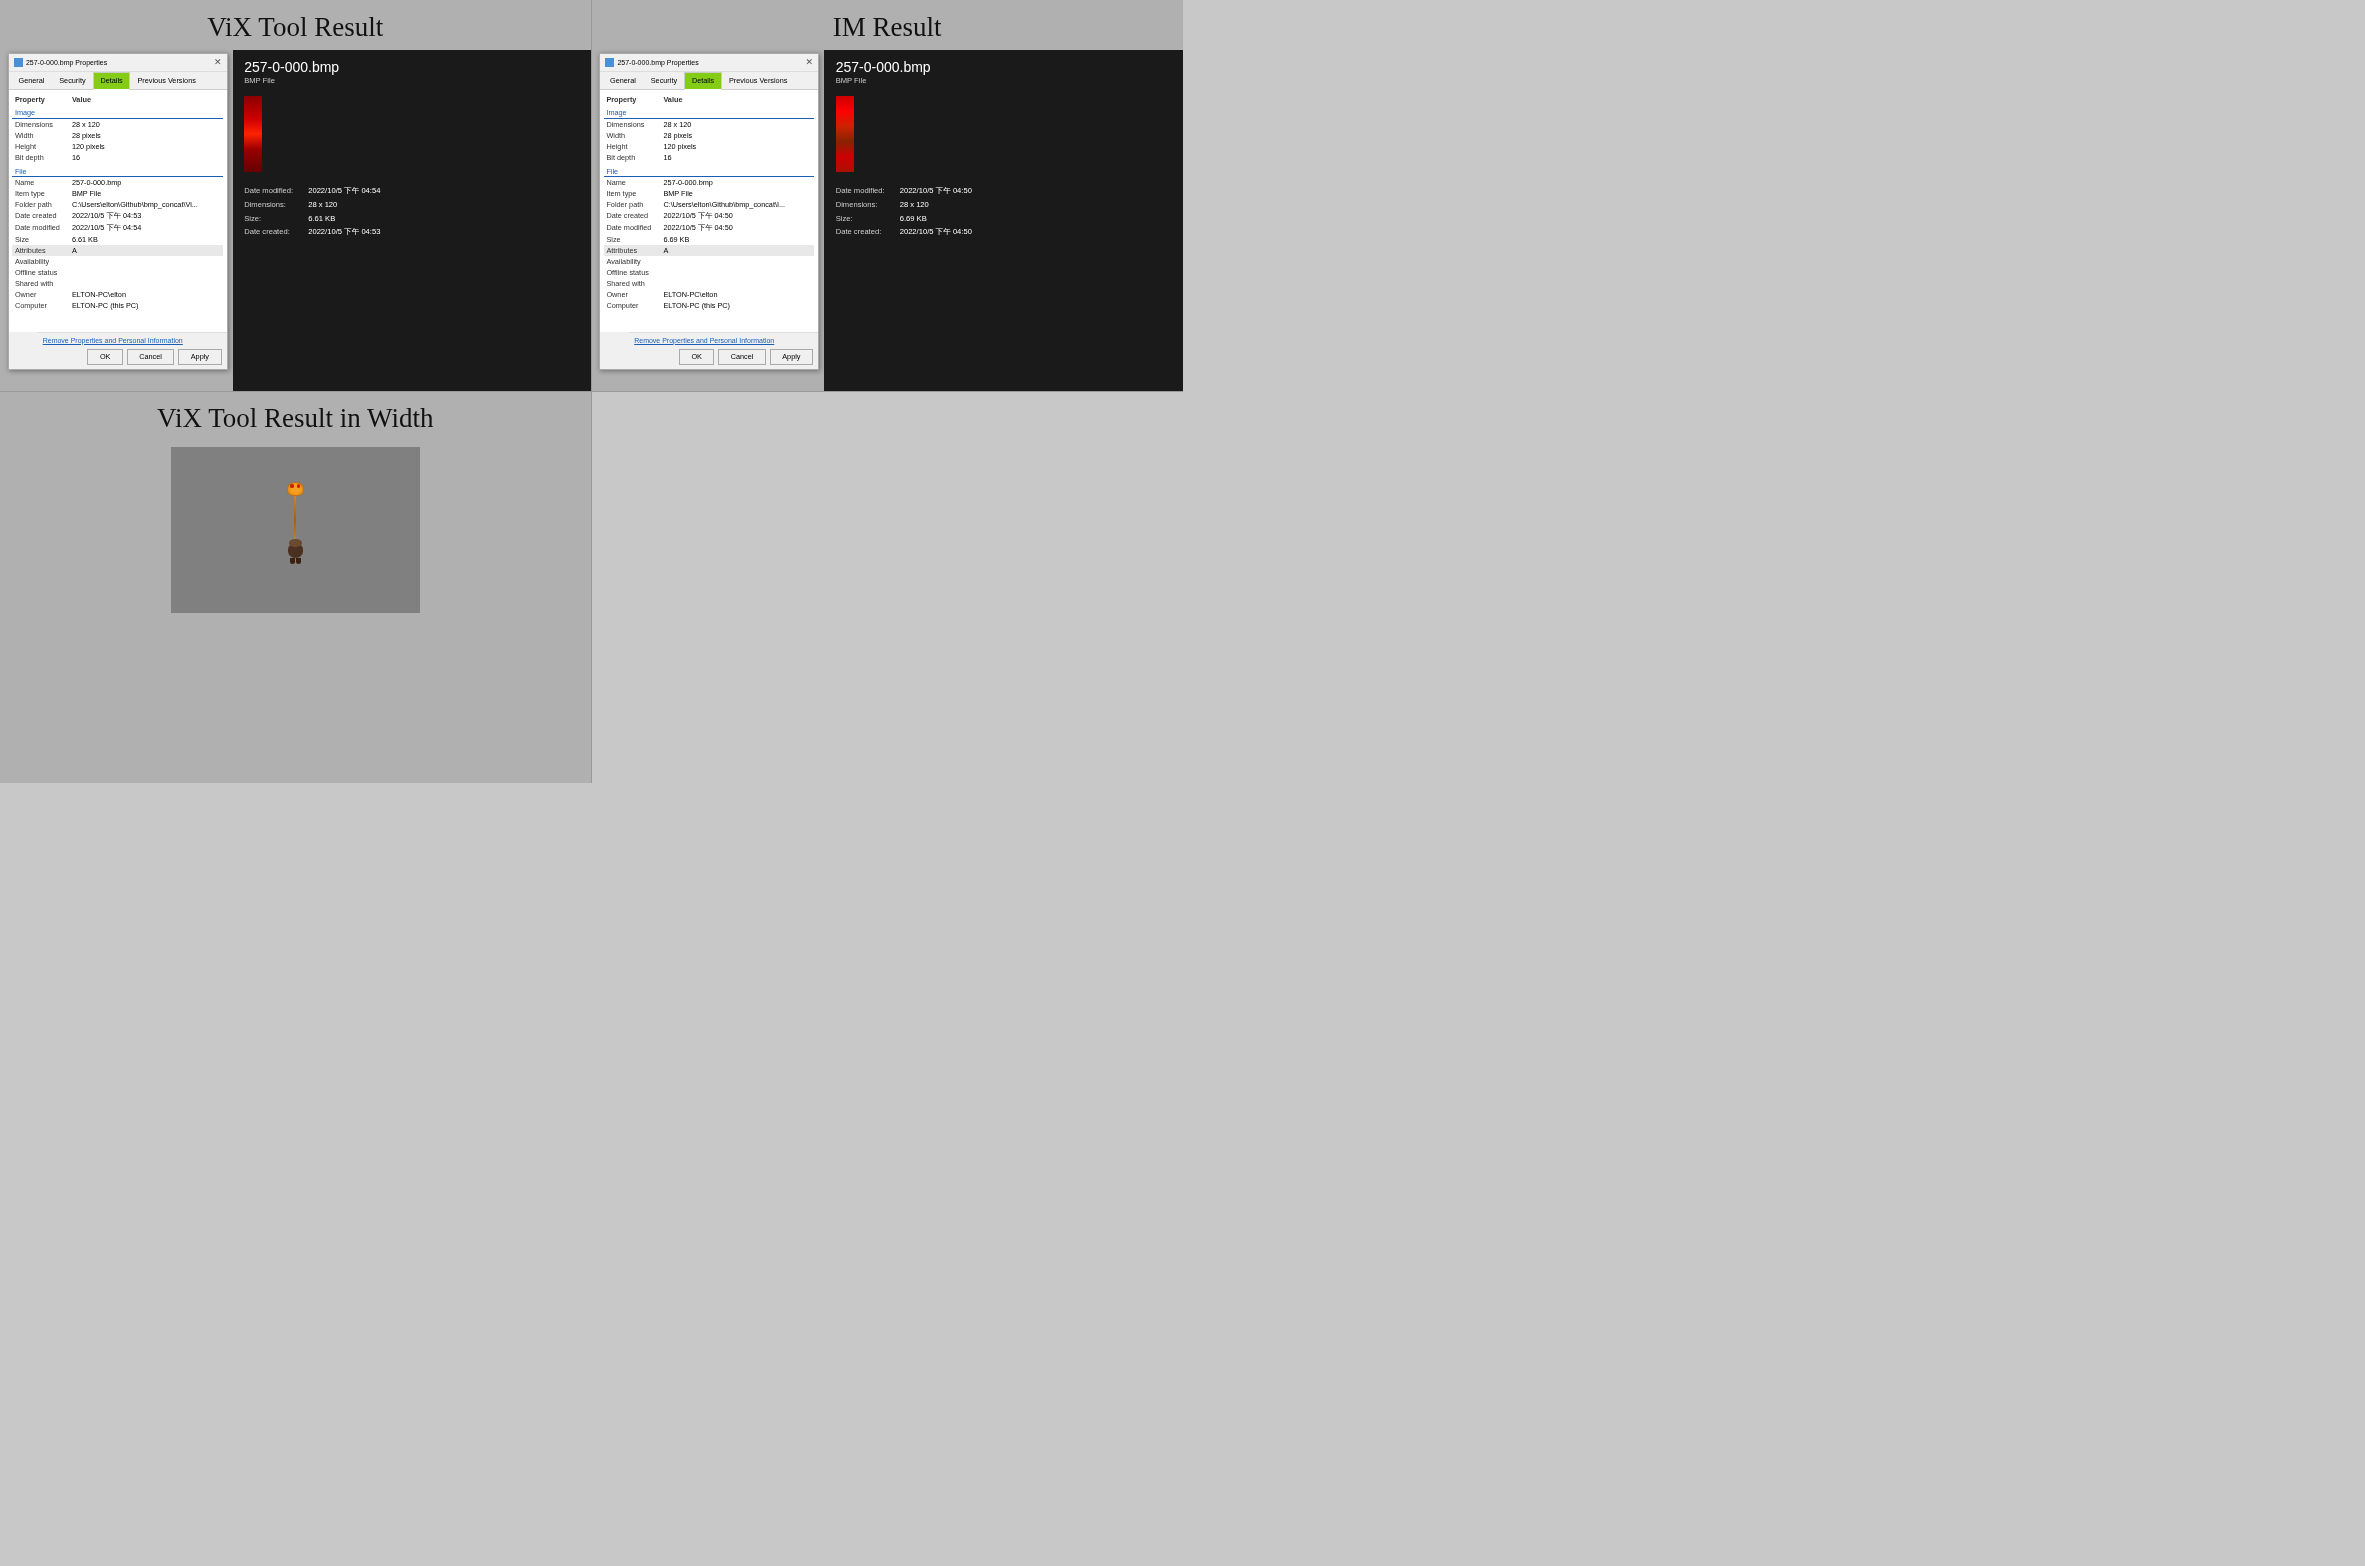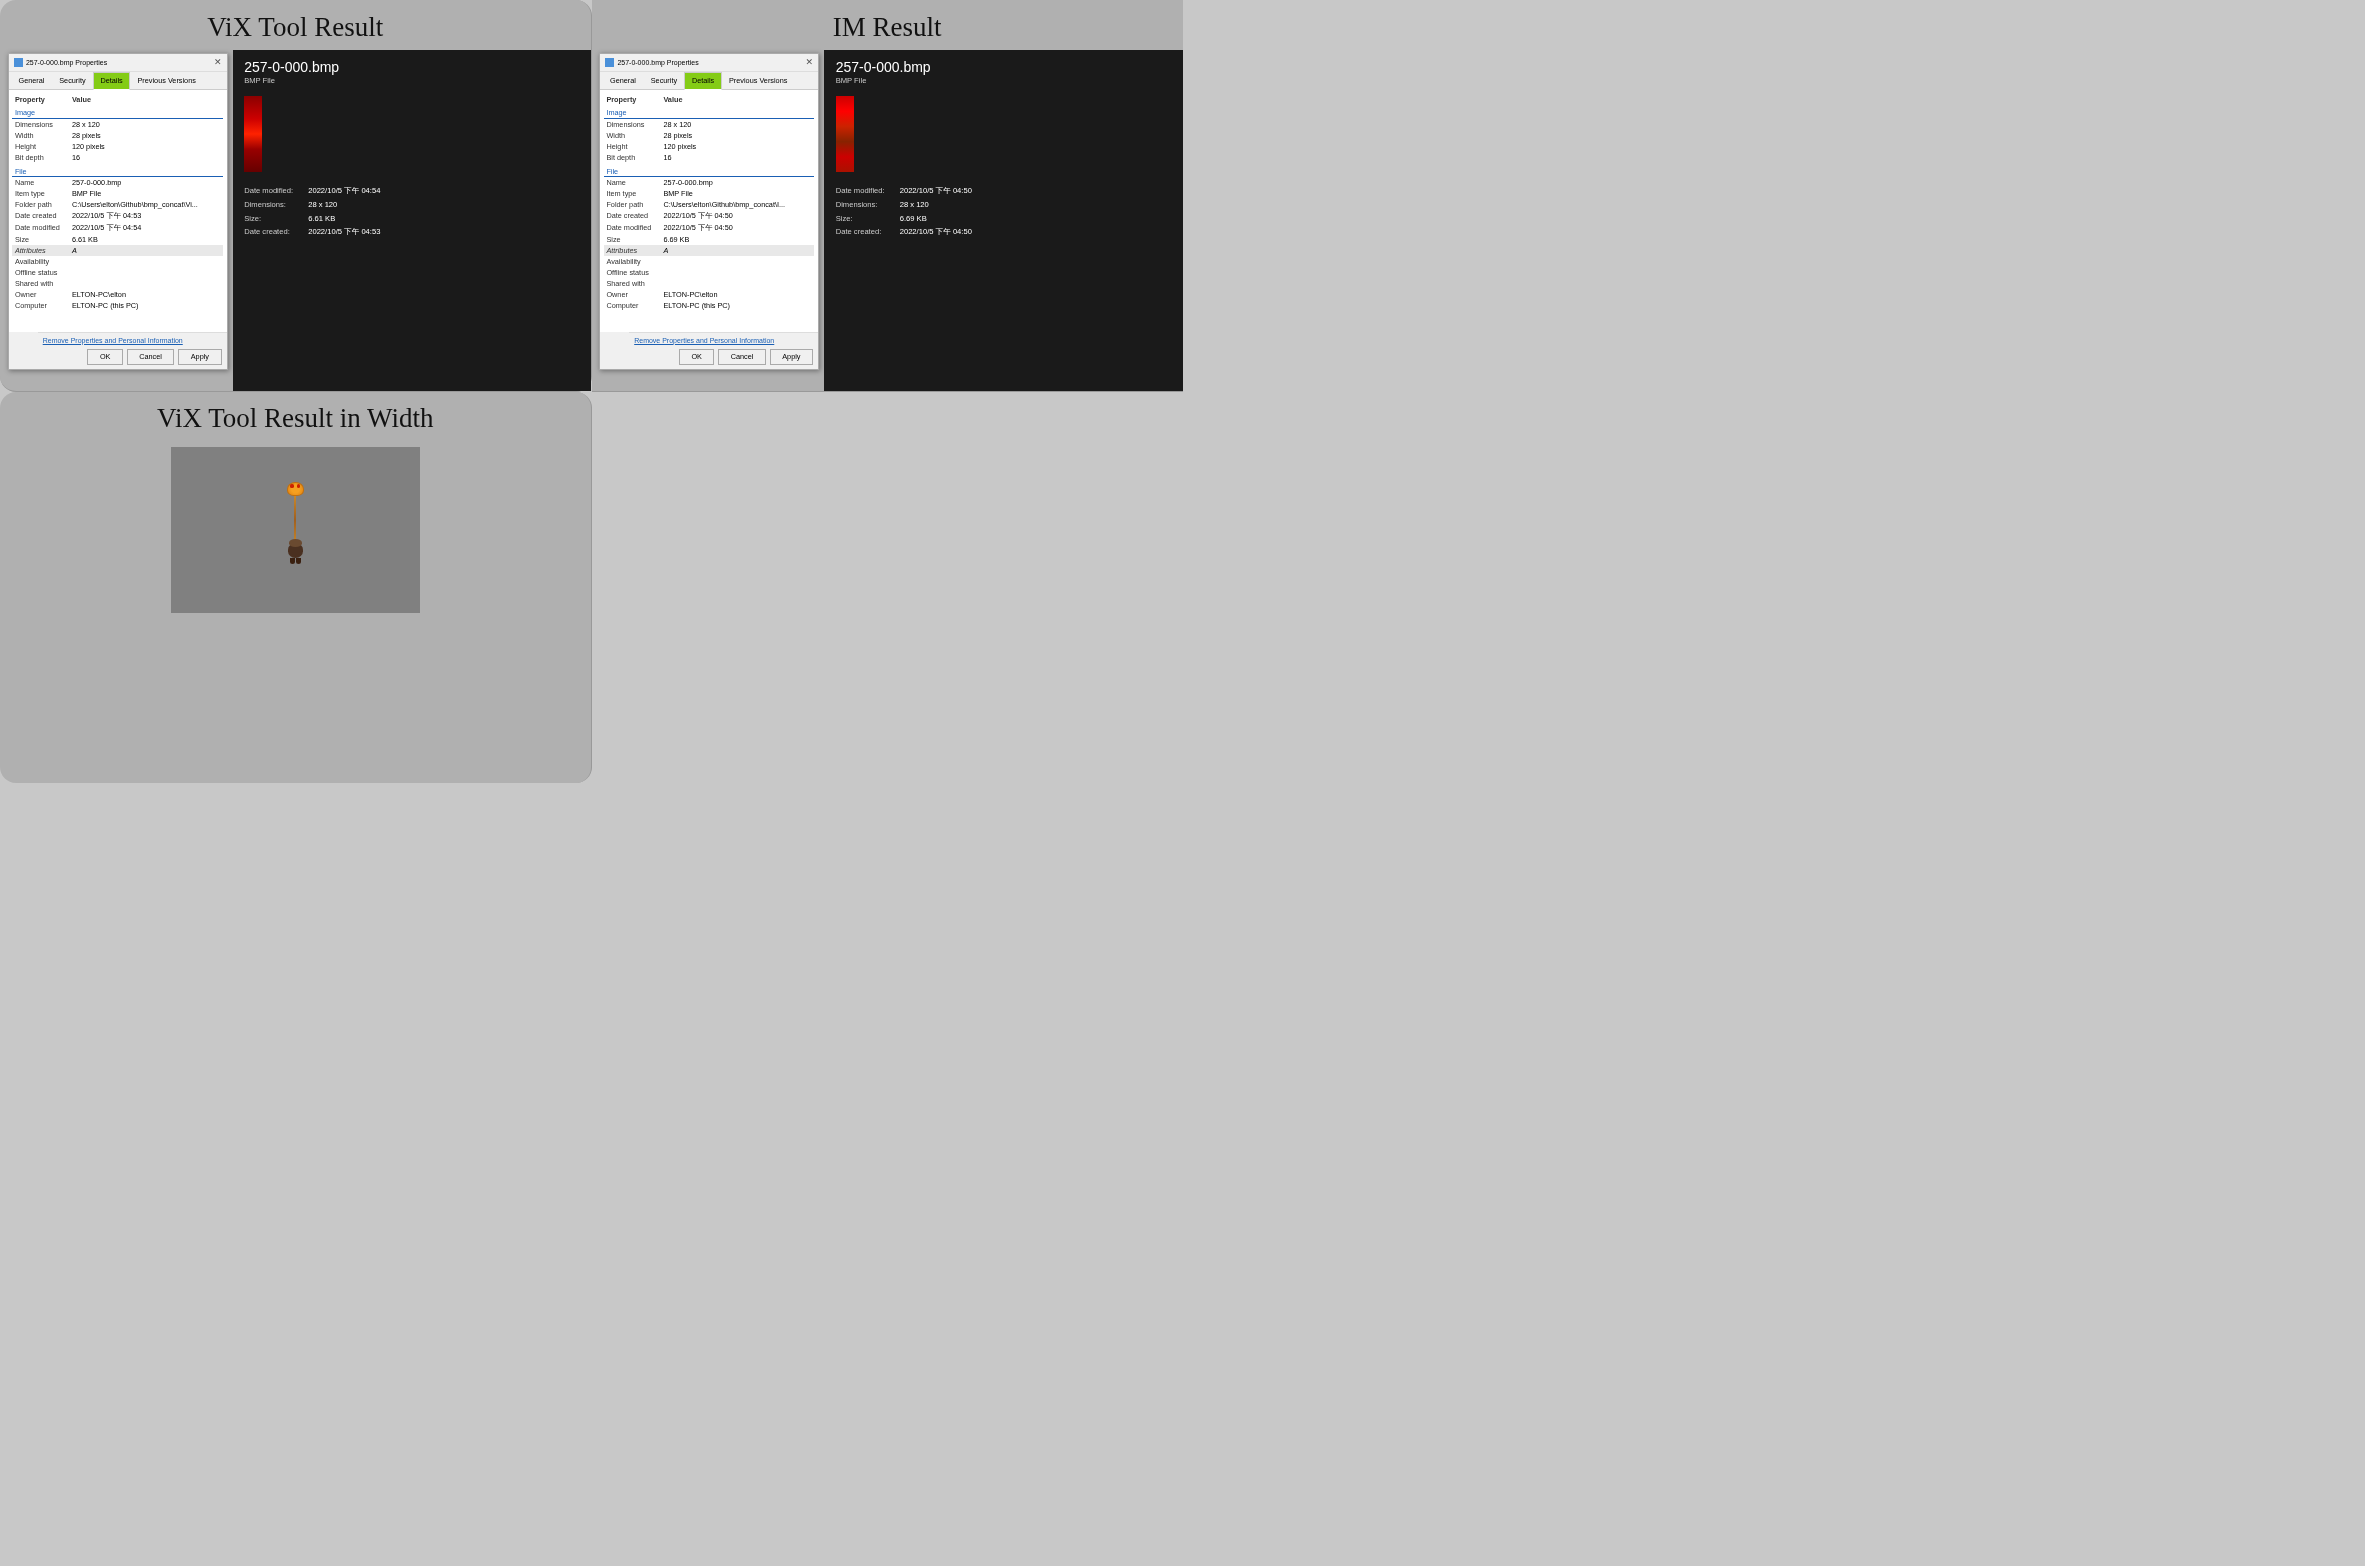--- a/index.html
+++ b/index.html
@@ -133,21 +133,20 @@
 
     .prop-table .section-label {
       color: #1a5fb4;
       font-weight: 400;
       padding-top: 2.5px;
       padding-bottom: 0.6px;
     }
 
     .prop-table .highlight-row td {
       background: #e8e8e8;
-      font-style: italic;
     }
 
     .prop-col1 {
       width: 57px;
       color: #333;
     }
 
     .prop-col2 {
       color: #333;
     }
@@ -252,21 +251,20 @@
       height: 166px;
       display: flex;
       align-items: center;
       justify-content: center;
       margin: 5.1px auto;
       position: relative;
     }
 
     .quadrant-border-right {
       border-right: 1.3px solid #999;
-      border-radius: 16px;
     }
 
     .quadrant-border-bottom {
       border-bottom: 1.3px solid #999;
     }
   </style>
 </head>
 <body>
 
 <div class="main-grid">

